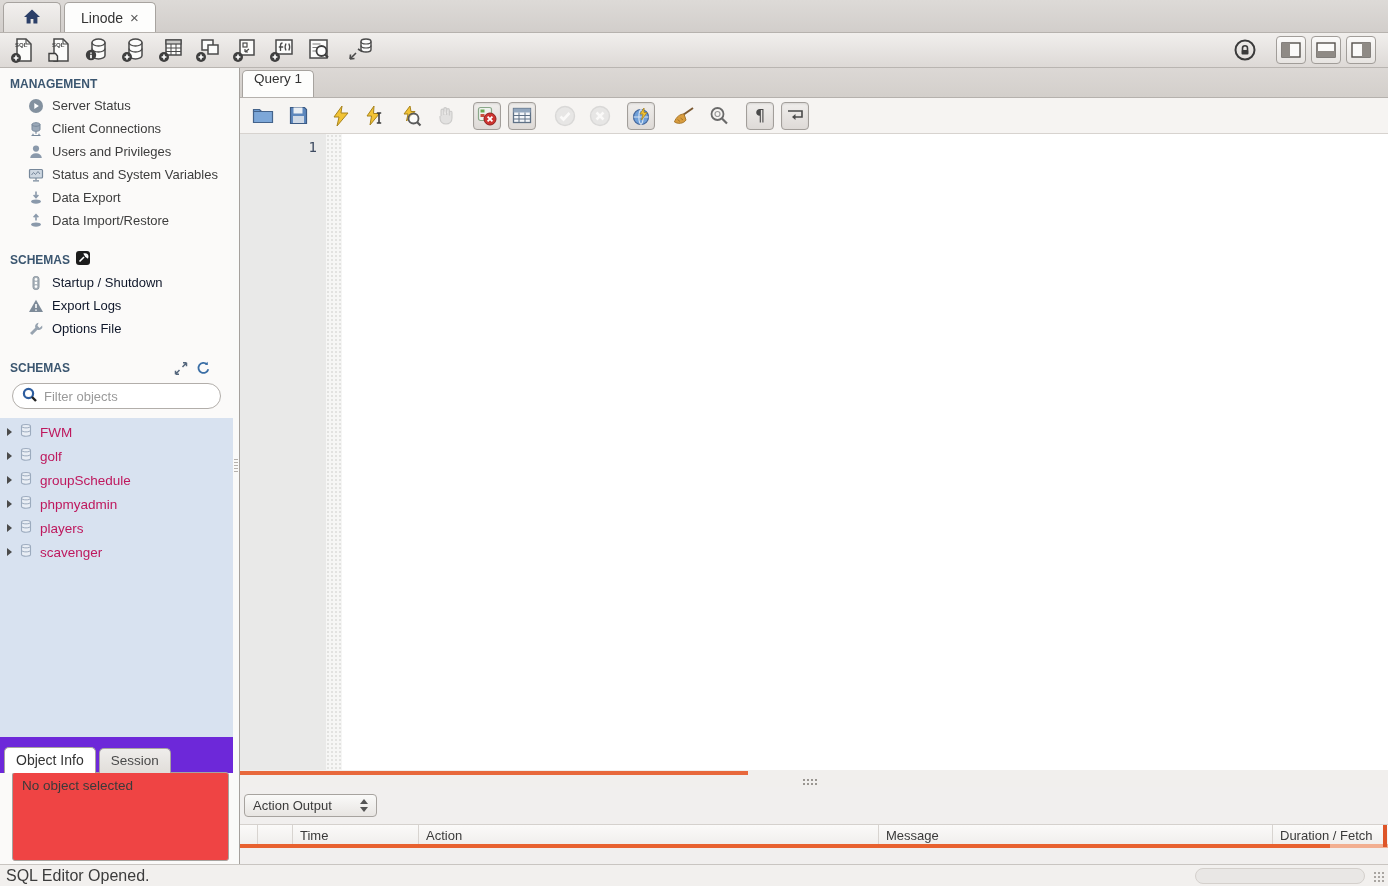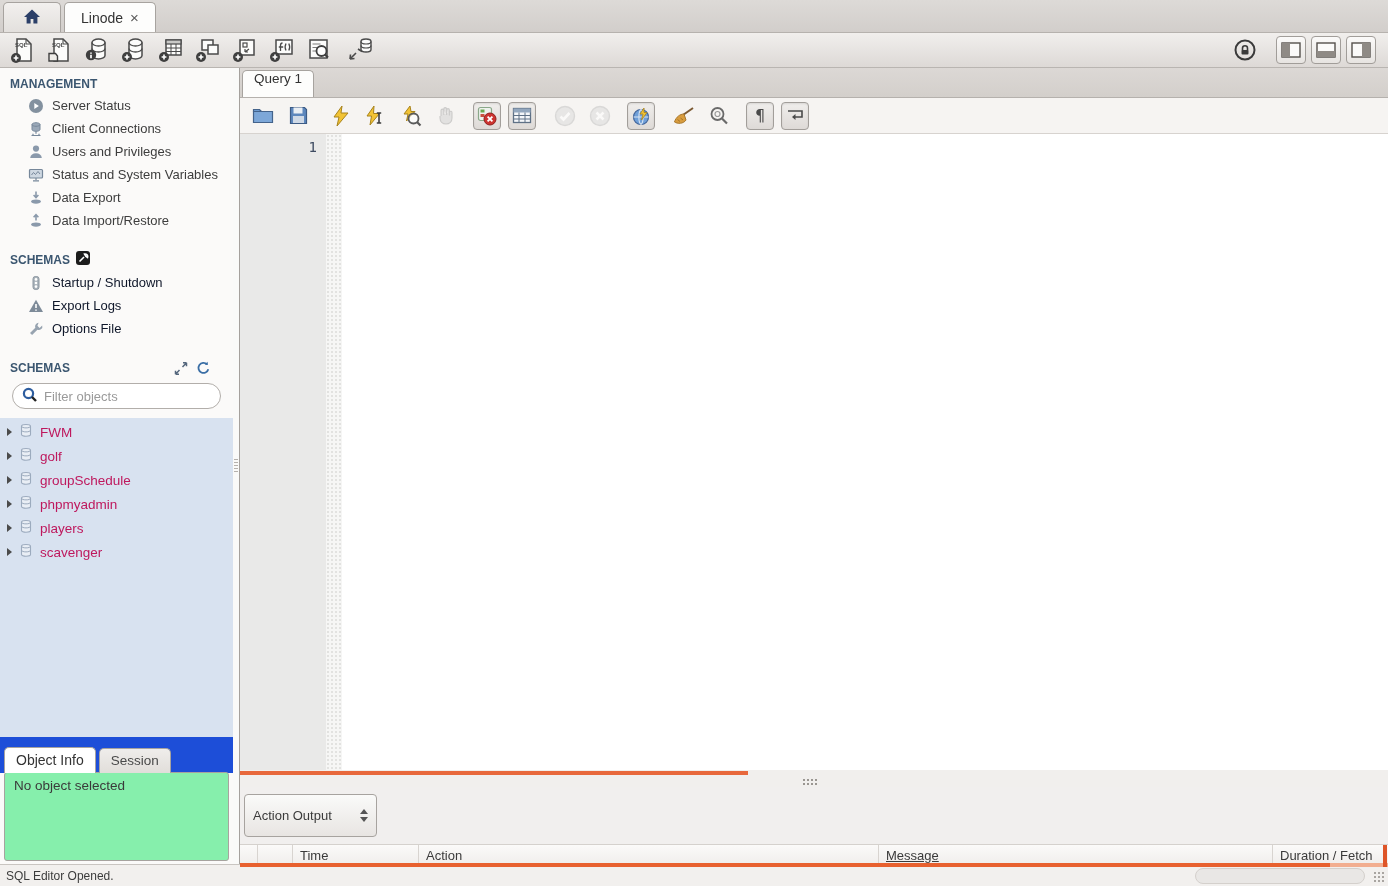--- a/index.html
+++ b/index.html
@@ -44,25 +44,25 @@
   .filter-box { height:26px; border:1px solid #b2aeaa; border-radius:13px; background:#fff;
                 display:flex; align-items:center; gap:6px; padding:0 9px; }
   .filter-box input { border:none; outline:none; width:100%; font-size:13px; color:#333; background:transparent;
                       font-family:"Liberation Sans",sans-serif; }
   .filter-box input::placeholder { color:#9a9a9a; }
 
   .tree { flex:1; background:#d8e2f0; margin-top:7px; overflow:hidden; padding-top:2px; min-height:0; }
   .trow { display:flex; align-items:center; height:24px; padding-left:7px; gap:7px; color:#be185d; font-size:13.5px; }
   .tri { width:0; height:0; border-left:5px solid #4b4b4b; border-top:4px solid transparent; border-bottom:4px solid transparent; }
 
-  .infotabs { display:flex; align-items:flex-end; padding:10px 0 0 4px; gap:3px; background:#1d4ed8; }
+  .infotabs { display:flex; align-items:flex-end; padding:10px 0 0 4px; gap:3px; background:#6d28d9; }
   .itab { padding:4px 11px 5px; border:1px solid #a7a39f; border-bottom:none; border-radius:5px 5px 0 0;
           background:linear-gradient(#efedeb,#e1deda); color:#4a4a4a; font-size:13.5px; position:relative; z-index:1; }
   .itab.active { background:#fff; font-size:14px; color:#333; }
-  .infopanel { margin:-1px 4px 3px 4px; border:1px solid #a7a39f; border-radius:3px; background:#86efac;
+  .infopanel { margin:-1px 4px 3px 12px; border:1px solid #a7a39f; border-radius:3px; background:#ef4444;
                height:89px; padding:5px 9px; font-size:13.5px; color:#3a3a3a; }
 
   
   .vsplit { width:7px; flex:none; background:#fafaf9; border-right:1px solid #a5a19d; position:relative; }
   .vgrip { position:absolute; top:50%; left:1px; width:4px; height:14px; margin-top:-7px;
            background:repeating-linear-gradient(#b5b1ad 0 1px, transparent 1px 3px); }
 
   
   .main { flex:1; display:flex; flex-direction:column; min-width:0; min-height:0; }
   .qtabbar { height:30px; background:linear-gradient(#dcd8d5,#d3cfcb); border-bottom:1px solid #b5b1ad;
@@ -85,38 +85,38 @@
 
   .edscroll { height:6px; background:#f1efed; position:relative; flex:none; }
   .edscroll .thumb { position:absolute; left:0; top:1px; height:4px; width:508px; background:#e8683c; }
 
   .hsplit { height:11px; background:#f1efed; position:relative; flex:none; }
   .hgrip { position:absolute; left:562px; top:2px; width:16px; height:7px;
            background-image:radial-gradient(#9a9691 1px, transparent 1.2px); background-size:4px 4px; }
 
   .outpanel { height:77px; background:#f1efee; flex:none; display:flex; flex-direction:column; }
   .outsel-row { padding:7px 0 7px 4px; }
-  .outsel { width:133px; height:43px; border:1px solid #a7a39f; border-radius:4px;
+  .outsel { width:133px; height:23px; border:1px solid #a7a39f; border-radius:4px;
             background:linear-gradient(#fafaf9,#e8e5e2); display:flex; align-items:center; padding:0 8px; gap:6px; }
   .outsel .lbl { flex:1; color:#3a3a3a; }
   .steppers { display:flex; flex-direction:column; gap:3px; align-items:center; }
   .up { width:0;height:0;border-left:4px solid transparent;border-right:4px solid transparent;border-bottom:5px solid #555; }
   .dn { width:0;height:0;border-left:4px solid transparent;border-right:4px solid transparent;border-top:5px solid #555; }
 
   .outheader { display:flex; height:23px; background:linear-gradient(#fbfaf9,#efedeb);
                border-top:1px solid #d5d1cd; font-size:13px; color:#3a3a3a; position:relative; }
   .ohc { border-right:1px solid #d8d4d0; padding:3px 7px; white-space:nowrap; overflow:hidden; }
-  .ohc.c0{width:18px;} .ohc.c1{width:35px;} .ohc.c2{width:126px;} .ohc.c3{width:460px;} .ohc.c4{width:394px;text-decoration:underline;} .ohc.c5{flex:1; border-right:none;}
+  .ohc.c0{width:18px;} .ohc.c1{width:35px;} .ohc.c2{width:126px;} .ohc.c3{width:460px;} .ohc.c4{width:394px;} .ohc.c5{flex:1; border-right:none;}
   .out-hbar { position:absolute; left:0; bottom:-1px; height:4px; width:100%; background:#f2ae90; z-index:2; }
   .out-hbar .thumb { position:absolute; left:0; top:0; height:4px; width:1090px; background:#e8612f; }
   .out-vbar { position:absolute; right:1px; top:0; width:4px; height:22px; background:#de5528; z-index:3; }
 
   
   .statusbar { height:22px; background:#f2f0ee; border-top:1px solid #c9c5c1; display:flex; align-items:center;
-               padding:0 6px; flex:none; position:relative; font-size:12px; color:#3c3c3c; }
+               padding:0 6px; flex:none; position:relative; font-size:16px; color:#3c3c3c; }
   .statpill { position:absolute; left:1195px; top:3px; width:170px; height:16px; border-radius:8px;
               background:#e9e7e5; border:1px solid #d4d0cc; }
   .rgrip { position:absolute; right:2px; bottom:2px; width:13px; height:13px;
            background-image:radial-gradient(#a9a5a1 1px, transparent 1.2px); background-size:4px 4px; }
 </style>
 </head>
 <body>
 
 <div class="app">
 

